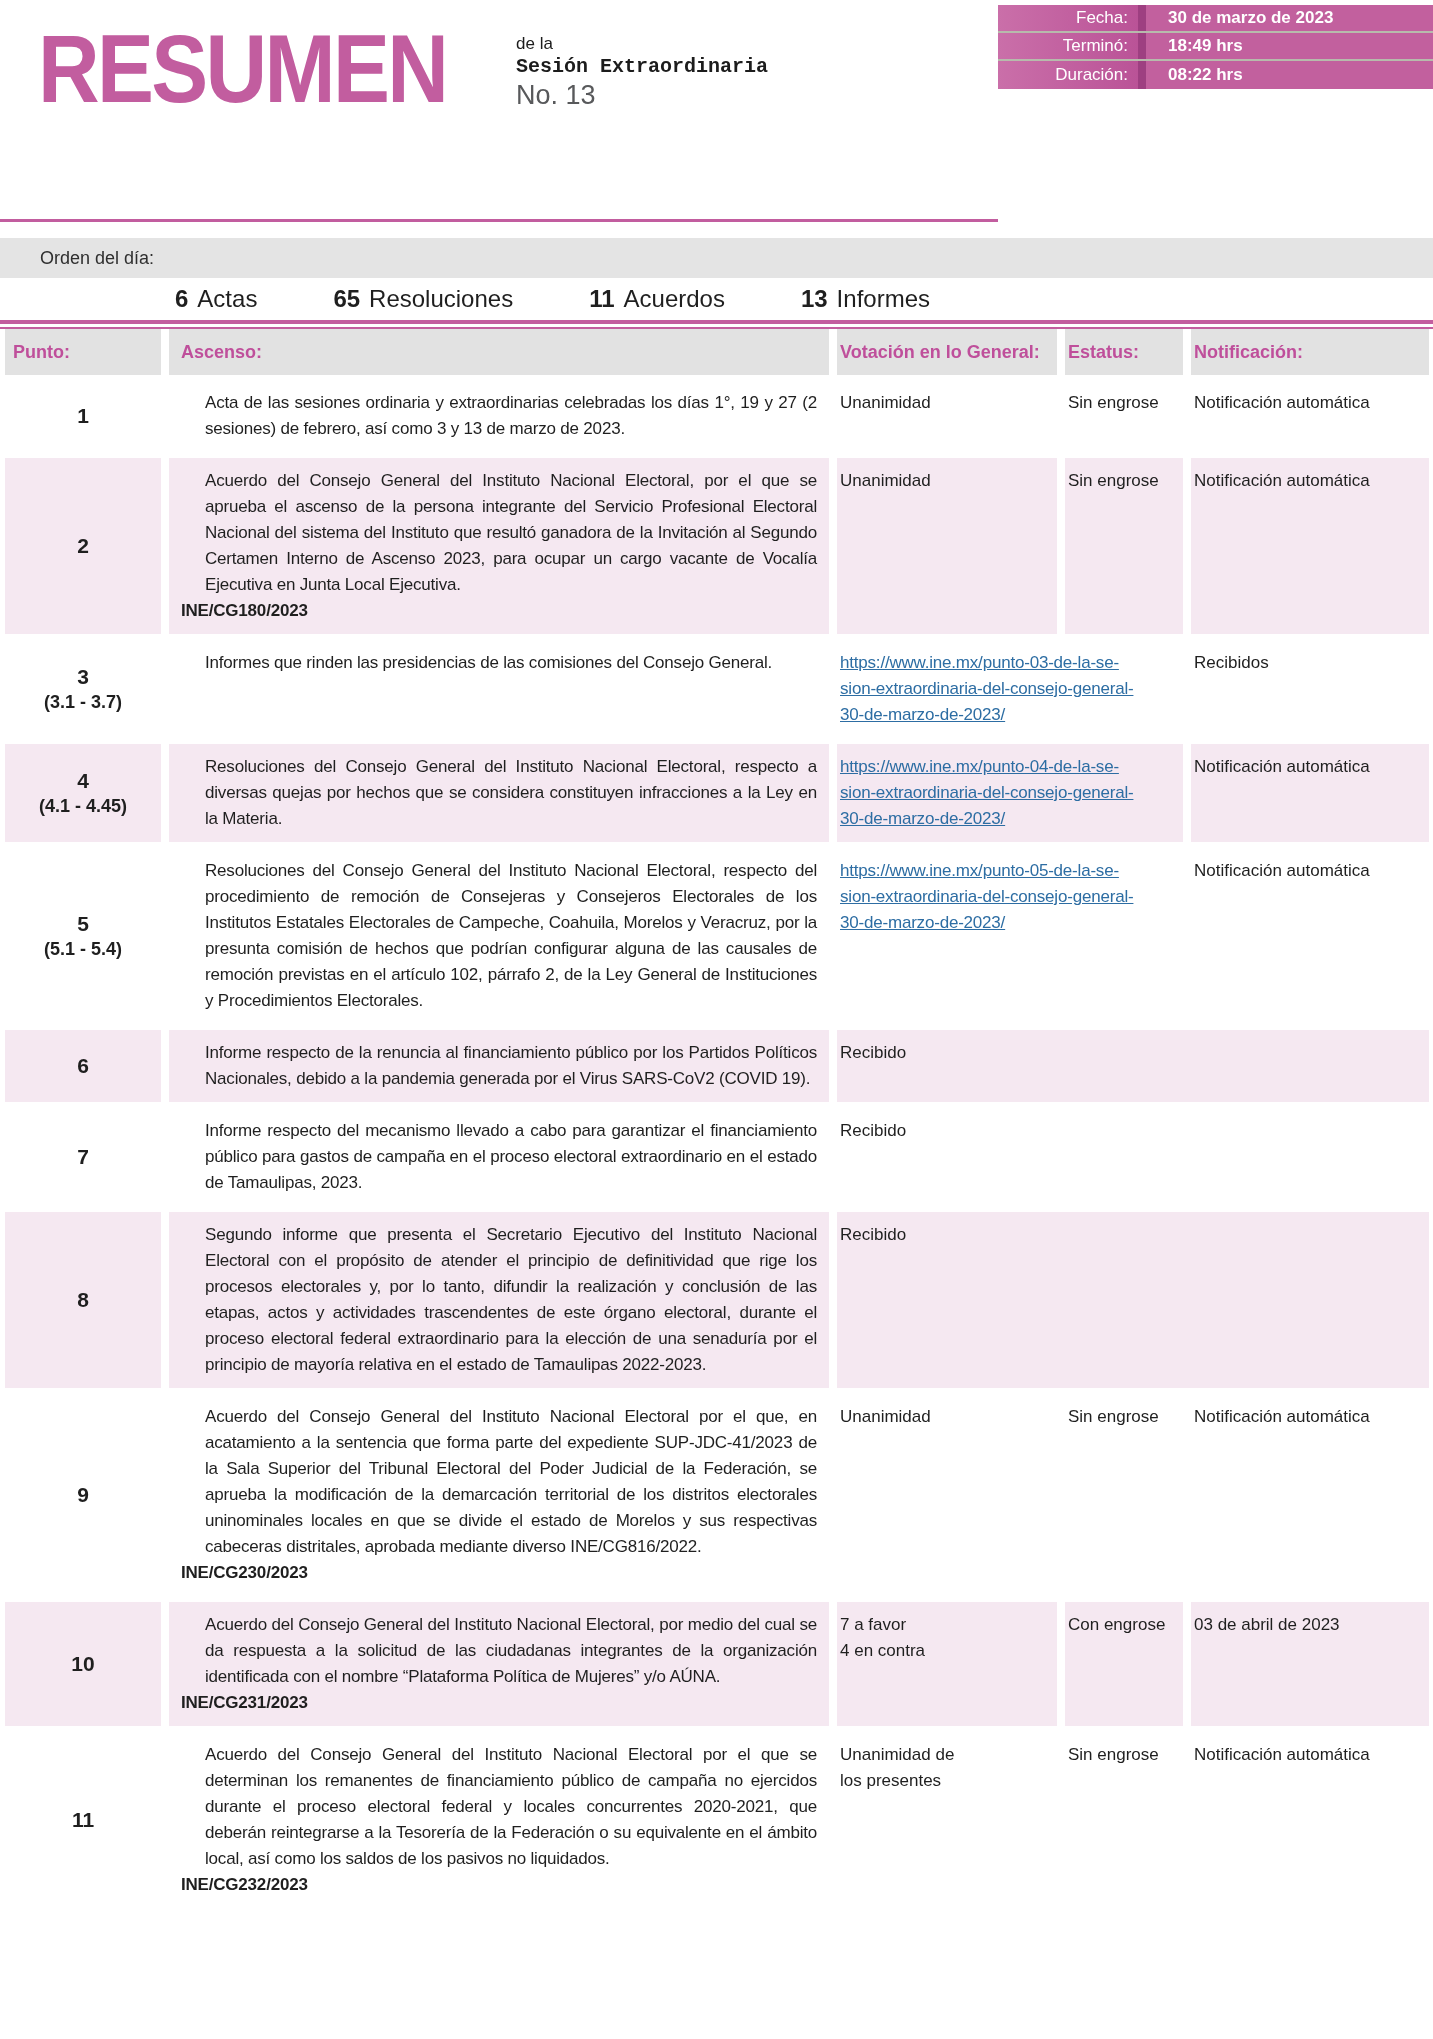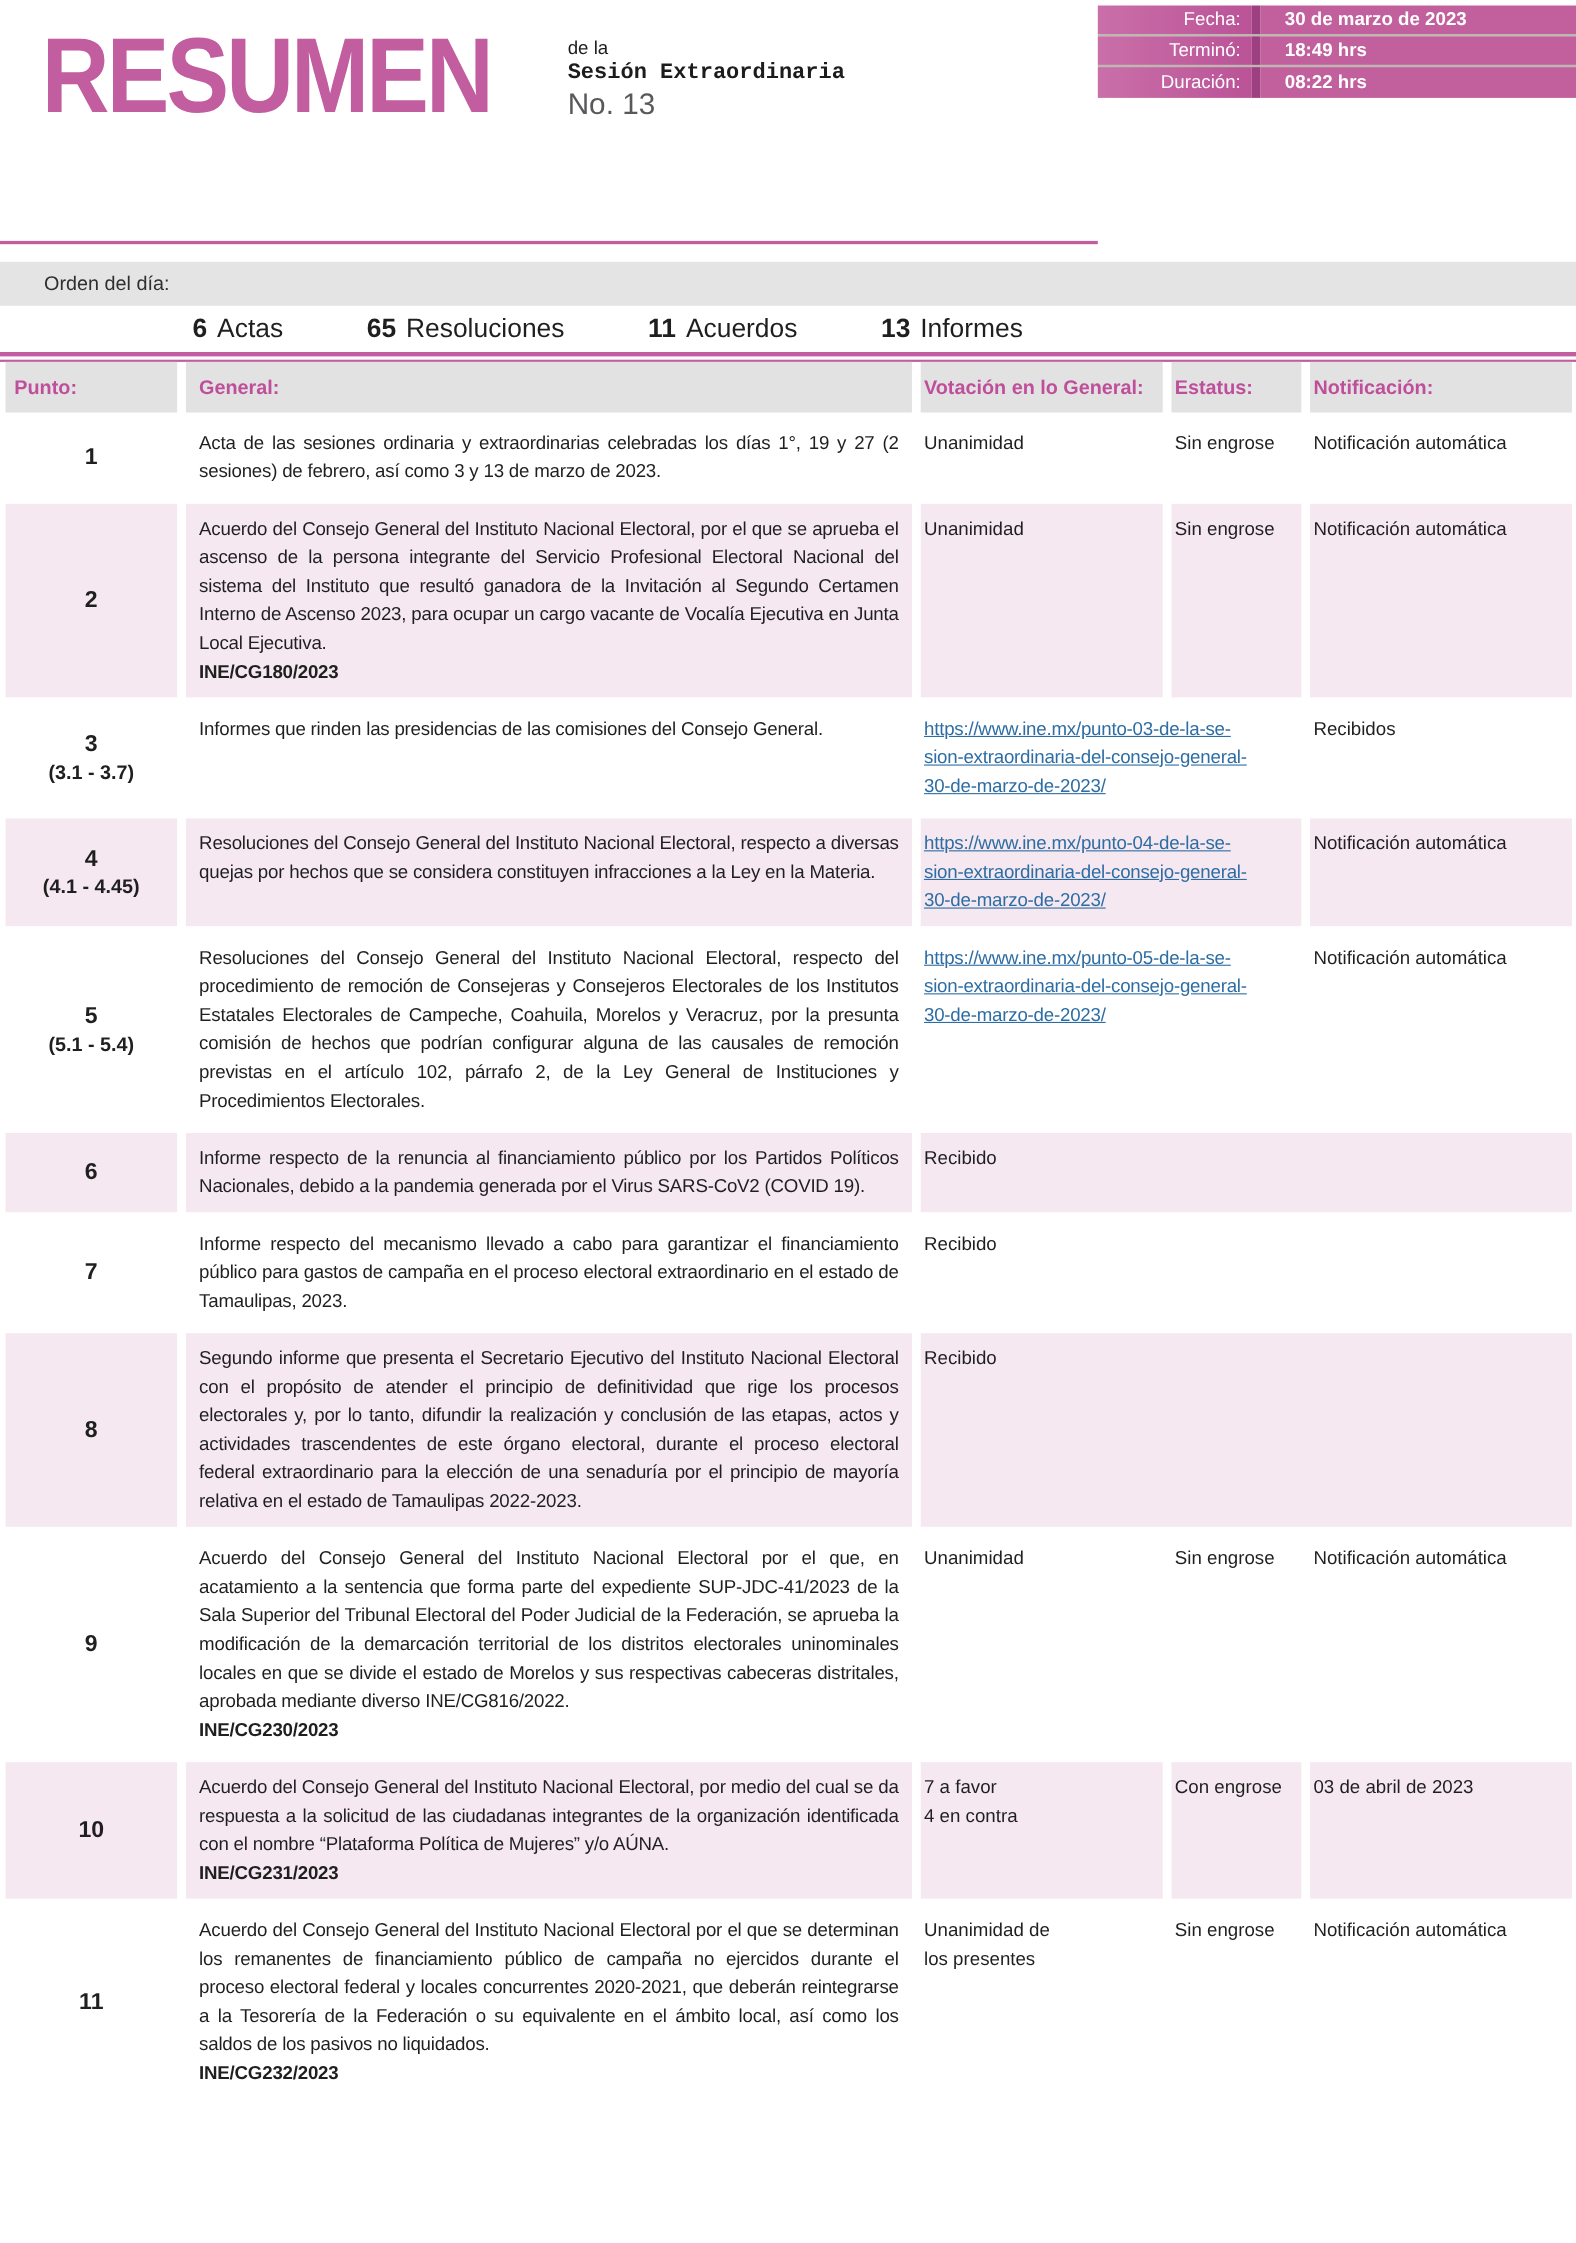--- a/index.html
+++ b/index.html
@@ -54,21 +54,21 @@
   .hcell.h-vot, .hcell.h-est, .hcell.h-not { padding-left:3px; }
 
   .trow { margin-bottom:6px; }
   .trow .cell { background:#fff; }
   .trow.shaded .cell { background:#f5e8f1; }
   .cell { padding:10px 0; font-size:17px; line-height:26px; }
   .cell.punto { display:flex; flex-direction:column; align-items:center; justify-content:center; }
   .punto-num { font-weight:700; font-size:21px; line-height:26px; }
   .punto-sub { font-weight:700; font-size:18px; line-height:24px; }
   .cell.asunto { padding:10px 12px; }
-  .asunto-text { text-align:justify; letter-spacing:-0.2px; hyphens:auto; }
+  .asunto-text { text-align:justify; letter-spacing:-0.2px; hyphens:auto;margin-left:24px; }
   .asunto-code { font-weight:700; letter-spacing:-0.2px; }
   .cell.votacion, .cell.estatus, .cell.notif { padding-left:3px; padding-right:6px; }
   .votacion-text, .estatus-text, .notif-text { white-space:pre-line; }
   .cell.votacion.span2 { grid-column:3 / 5; }
   .cell.votacion.span3 { grid-column:3 / 6; }
   a.link { color:#2d6da3; text-decoration:underline; white-space:pre-line; display:block; letter-spacing:-0.2px; }
   a.link:empty { display:none; }
 </style>
 </head>
 <body>
@@ -126,21 +126,21 @@
     <div class="count-item">
       <span class="count-num">13</span>
       <span>Informes</span>
     </div>
   </div>
 
   <div class="double-rule"></div>
 
   <div class="grid-row thead">
     <div class="hcell h-punto">Punto:</div>
-    <div class="hcell h-asunto">General:</div>
+    <div class="hcell h-asunto">Ascenso:</div>
     <div class="hcell h-vot">Votación en lo General:</div>
     <div class="hcell h-est">Estatus:</div>
     <div class="hcell h-not">Notificación:</div>
   </div>
 
   <div id="tbody">
       <div class="grid-row trow">
     <div class="cell punto">
       <div class="punto-num">1</div>
       <div class="punto-sub"></div>

